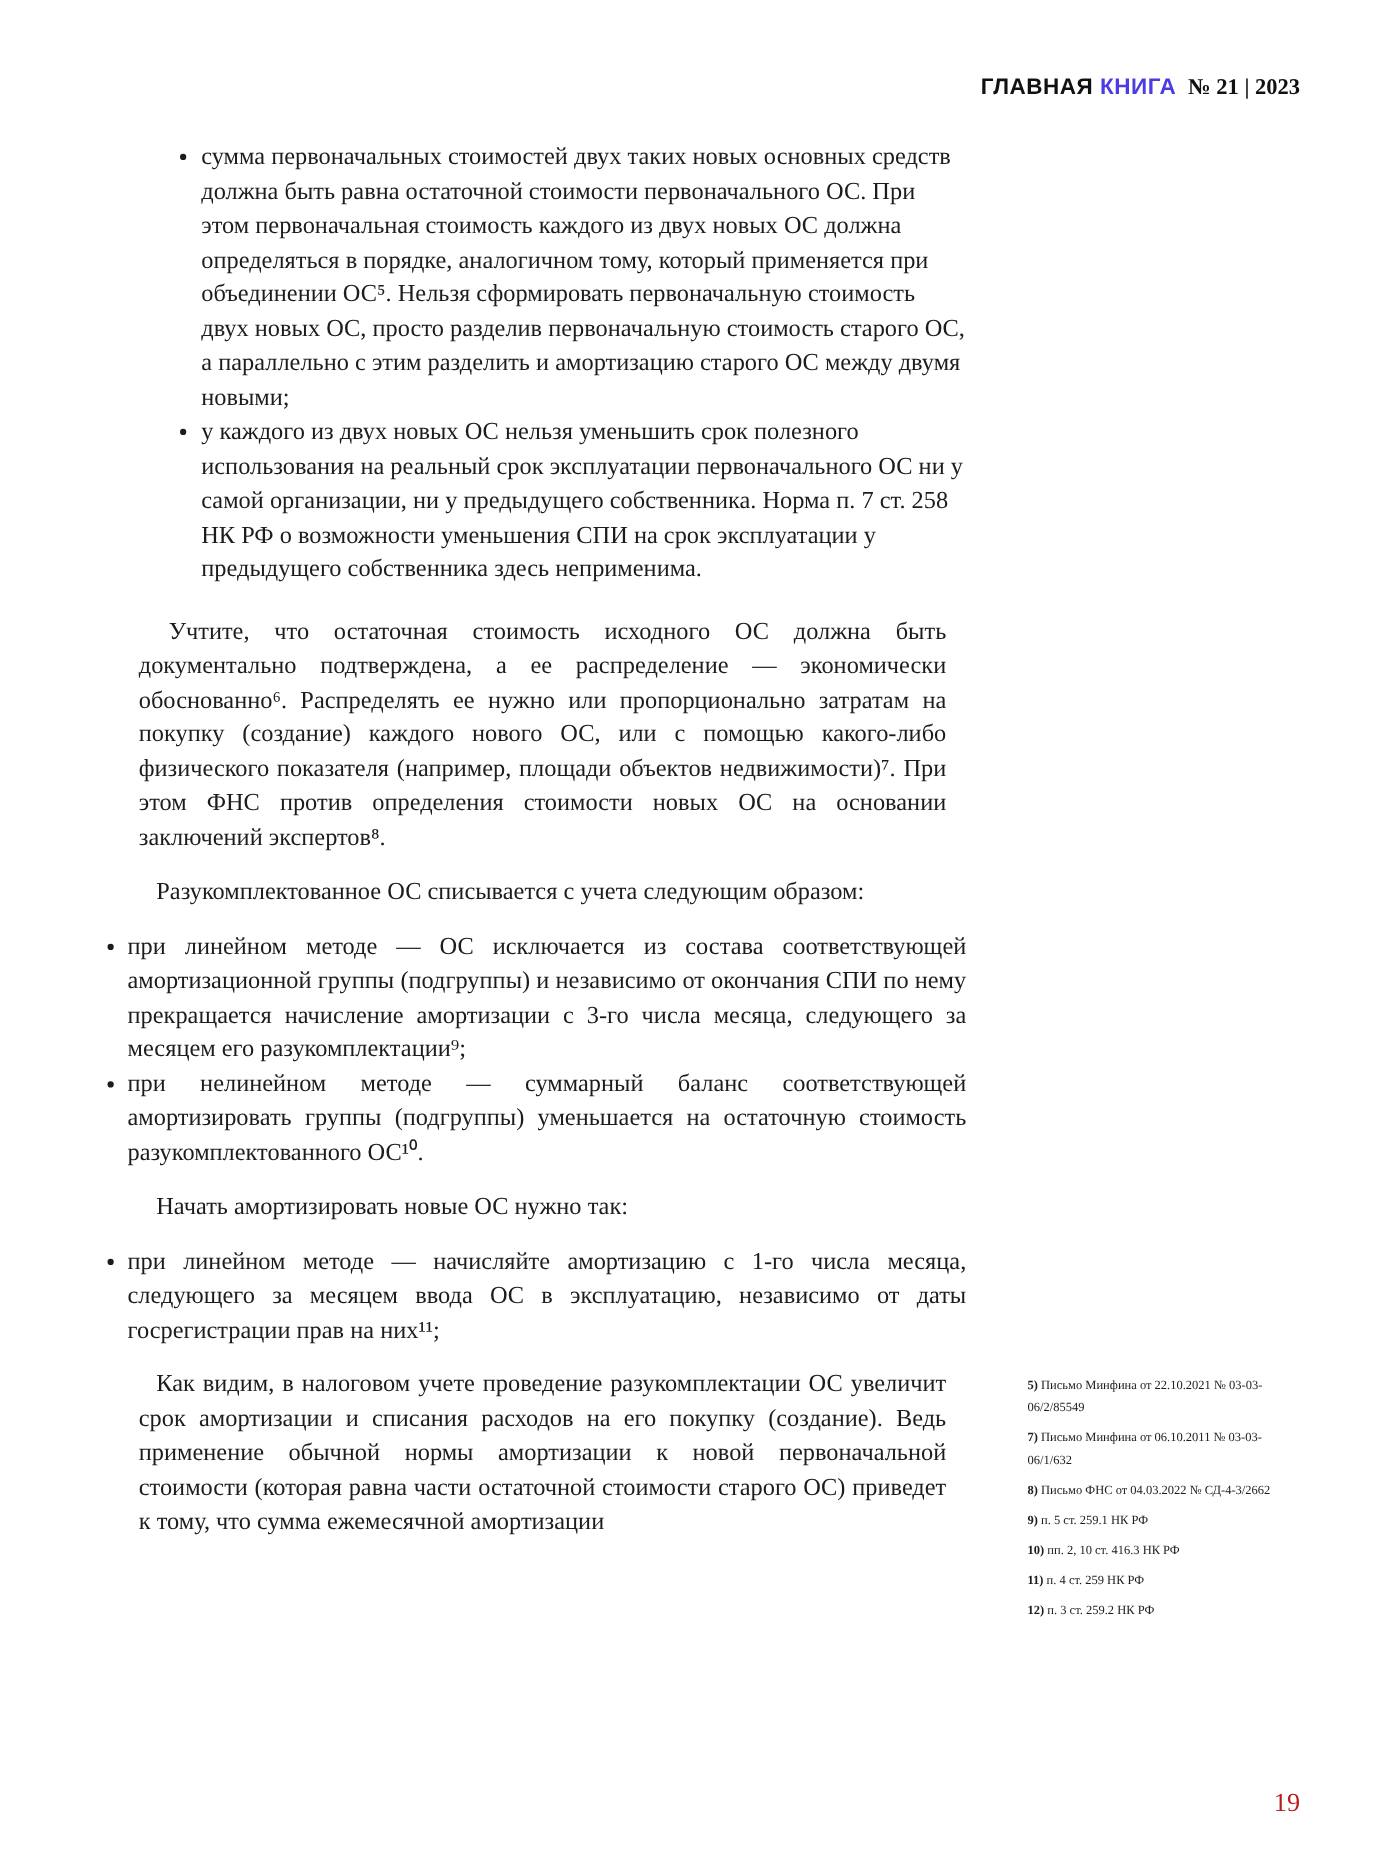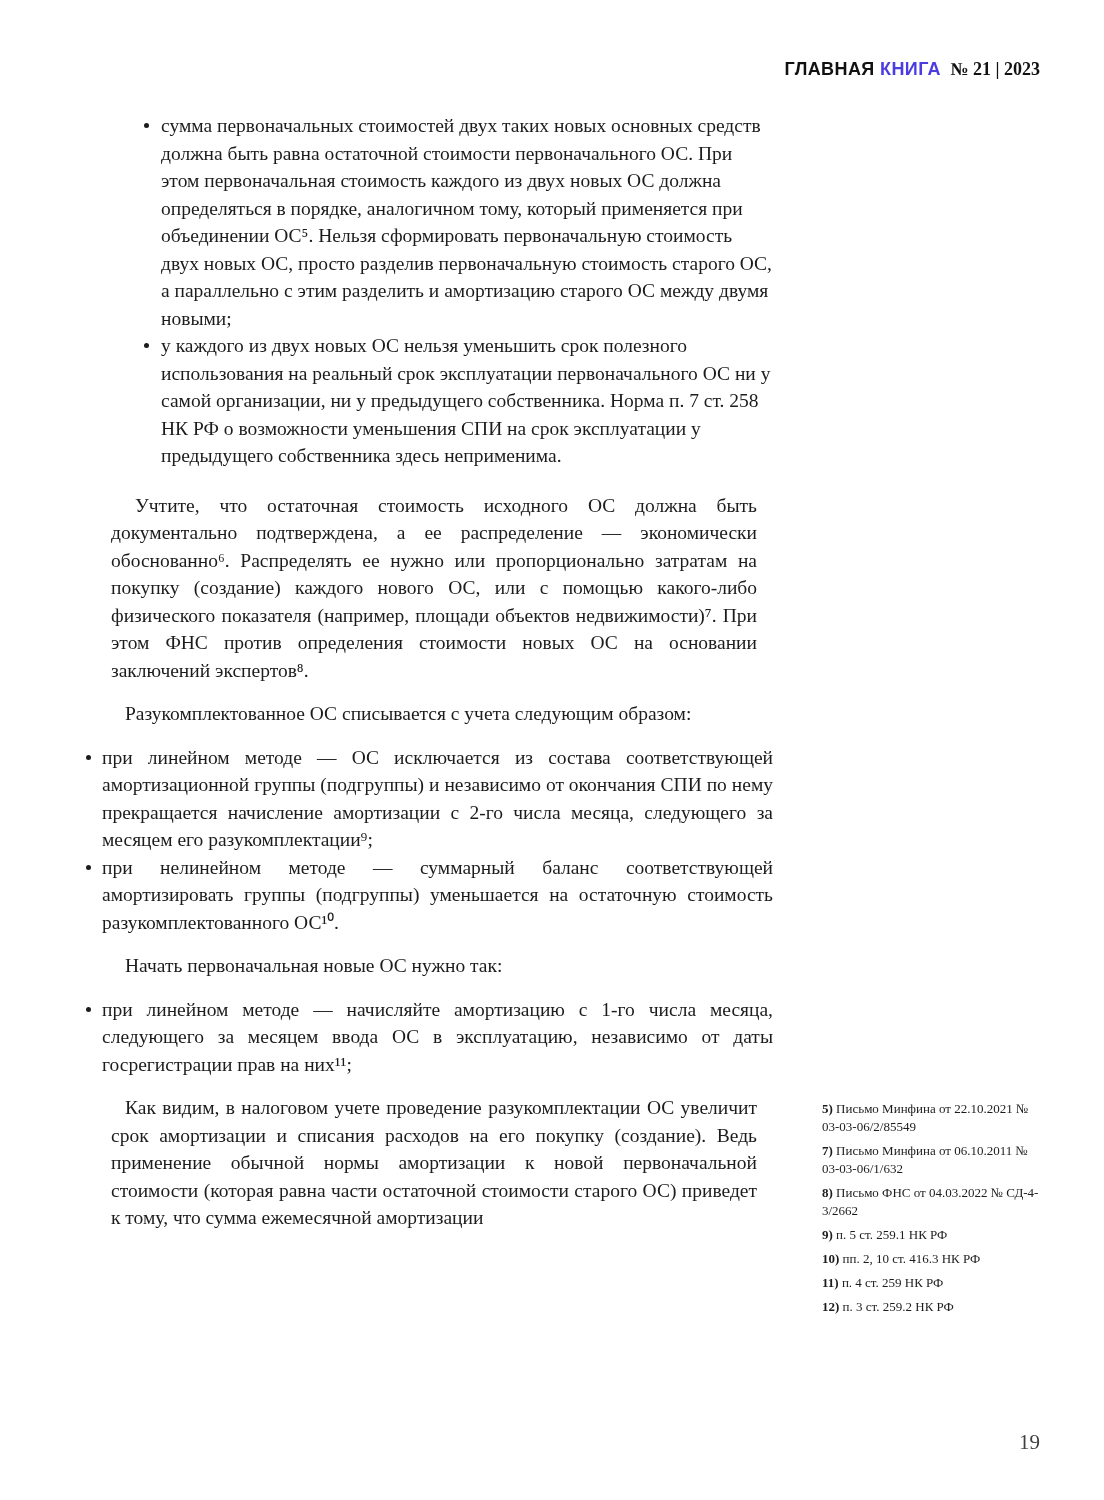--- a/index.html
+++ b/index.html
@@ -81,34 +81,34 @@
     background: #1c1c1c;
   }
 
   
   .footnotes {
     position: absolute;
     left: 822px;
     top: 1100px;
     width: 222px;
     font-family: "Liberation Serif", "DejaVu Serif", serif;
-    font-size: 13px;
+    font-size: 10px;
     line-height: 18px;
     color: #1c1c1c;
   }
   .footnote { margin-bottom: 6px; }
   .footnote .fn-num { font-weight: bold; }
 
   .page-number {
     position: absolute;
     right: 64px;
     bottom: 45px;
     font-family: "Liberation Serif", "DejaVu Serif", serif;
     font-size: 21px;
-    color: #404040;
+    color: #b91c1c;
   }
 </style>
 </head>
 <body>
 
 <div class="page">
 
   <div class="header">
     <span>ГЛАВНАЯ</span>
     <span> </span>
@@ -121,25 +121,25 @@
     <ul class="intro-list">
       <li>сумма первоначальных стоимостей двух таких новых основных средств должна быть равна остаточной стоимости первоначального ОС. При этом первоначальная стоимость каждого из двух новых ОС должна определяться в порядке, аналогичном тому, который применяется при объединении ОС⁵. Нельзя сформировать первоначальную стоимость двух новых ОС, просто разделив первоначальную стоимость старого ОС, а параллельно с этим разделить и амортизацию старого ОС между двумя новыми;</li>
       <li>у каждого из двух новых ОС нельзя уменьшить срок полезного использования на реальный срок эксплуатации первоначального ОС ни у самой организации, ни у предыдущего собственника. Норма п. 7 ст. 258 НК РФ о возможности уменьшения СПИ на срок эксплуатации у предыдущего собственника здесь неприменима.</li>
     </ul>
 
     <p class="p-indent">Учтите, что остаточная стоимость исходного ОС должна быть документально подтверждена, а ее распределение — экономически обоснованно⁶. Распределять ее нужно или пропорционально затратам на покупку (создание) каждого нового ОС, или с помощью какого-либо физического показателя (например, площади объектов недвижимости)⁷. При этом ФНС против определения стоимости новых ОС на основании заключений экспертов⁸.</p>
 
     <p class="p-indent-sm">Разукомплектованное ОС списывается с учета следующим образом:</p>
 
     <ul class="flush-list">
-      <li>при линейном методе — ОС исключается из состава соответствующей амортизационной группы (подгруппы) и независимо от окончания СПИ по нему прекращается начисление амортизации с 2-го числа месяца, следующего за месяцем его разукомплектации⁹;</li>
+      <li>при линейном методе — ОС исключается из состава соответствующей амортизационной группы (подгруппы) и независимо от окончания СПИ по нему прекращается начисление амортизации с 3-го числа месяца, следующего за месяцем его разукомплектации⁹;</li>
       <li>при нелинейном методе — суммарный баланс соответствующей амортизировать группы (подгруппы) уменьшается на остаточную стоимость разукомплектованного ОС¹⁰.</li>
     </ul>
 
-    <p class="p-indent-sm">Начать первоначальная новые ОС нужно так:</p>
+    <p class="p-indent-sm">Начать амортизировать новые ОС нужно так:</p>
 
     <ul class="flush-list">
       <li>при линейном методе — начисляйте амортизацию с 1-го числа месяца, следующего за месяцем ввода ОС в эксплуатацию, независимо от даты госрегистрации прав на них¹¹;</li>
     </ul>
 
     <p class="p-indent-sm">Как видим, в налоговом учете проведение разукомплектации ОС увеличит срок амортизации и списания расходов на его покупку (создание). Ведь применение обычной нормы амортизации к новой первоначальной стоимости (которая равна части остаточной стоимости старого ОС) приведет к тому, что сумма ежемесячной амортизации</p>
 
   </div>
 
   <div class="footnotes">

